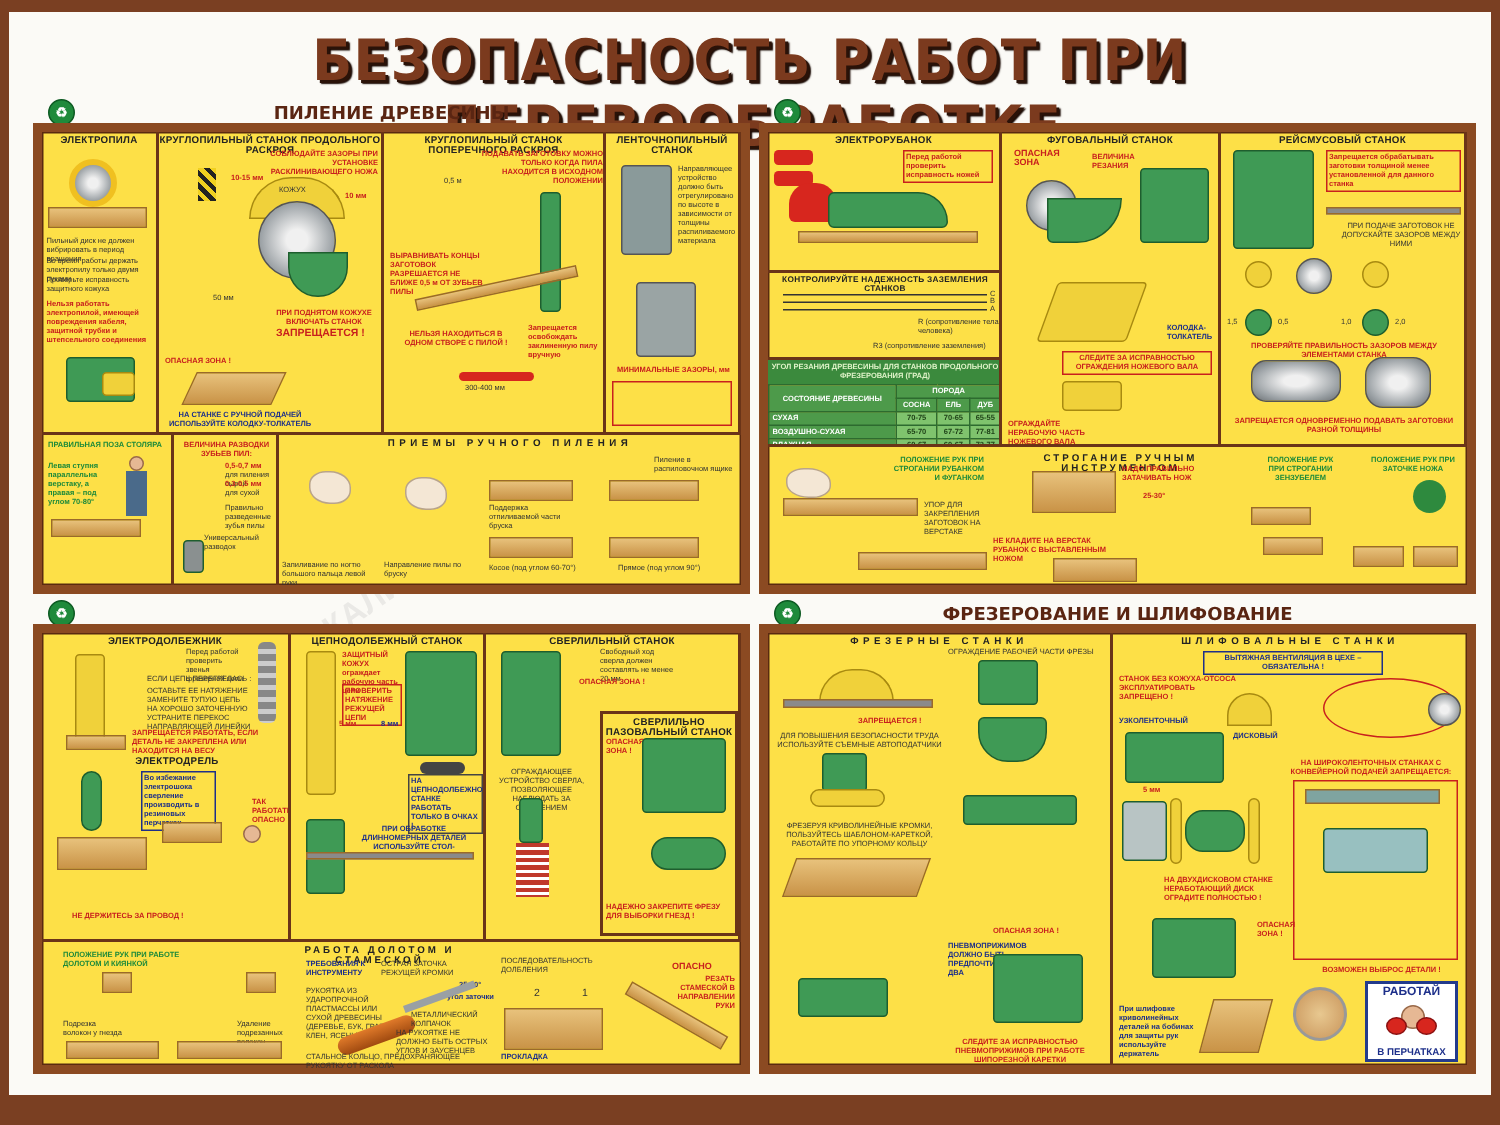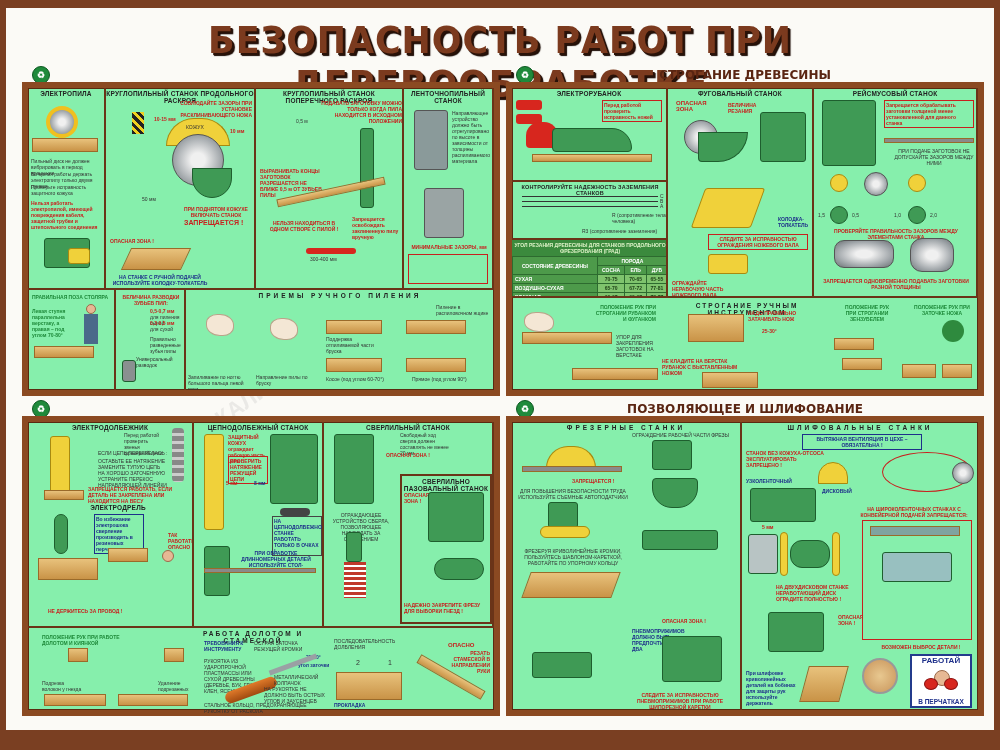--- a/index.html
+++ b/index.html
@@ -8,21 +8,21 @@
   .poster { position: absolute; left: 6px; top: 8px; width: 988px; height: 722px; background: #fbfaf6; }
   .main-title { position: absolute; left: 0; top: 10px; width: 988px; text-align: center;
     font-family: "DejaVu Sans", sans-serif; font-weight: bold; font-size: 38px; letter-spacing: 1px;
     color: #7b3a1e; text-shadow: 2px 2px 0 #2a1208, 3px 3px 1px #1a0a04; transform: scaleX(0.92); }
   .section { position: absolute; }
   .sec-title { position: absolute; left: 0; top: 0; width: 100%; text-align: center;
     font-weight: bold; color: #5a2512; font-family: "DejaVu Sans", sans-serif; }
   .logo { position: absolute; width: 18px; height: 18px; border-radius: 50%; background: #1f8a3b;
     color: #fff; font-size: 9px; font-weight: bold; display: flex; align-items: center; justify-content: center;
     border: 1px solid #0d5a22; }
-  .frame { position: absolute; border: 6px solid #8b4a22; background: #86efac;
+  .frame { position: absolute; border: 6px solid #8b4a22; background: #fde047;
     box-shadow: inset 0 0 0 1px #5a2a10; }
   .panel { position: absolute; border-right: 2px solid #6a3418; overflow: hidden; }
   .panel:last-child { border-right: none; }
   .ptitle { font-size: 6.5px; font-weight: bold; color: #222; text-align: center; margin-top: 2px; letter-spacing: .2px; }
   .ptxt { position: absolute; font-size: 5px; line-height: 6px; color: #c8201e; font-weight: bold; }
   .ptxt.k { color: #333; font-weight: normal; }
   .ptxt.g { color: #1e8a3a; }
   .ptxt.b { color: #1d2f8a; }
   .mach { position: absolute; background: #3f9a55; border: 1px solid #1e5e2e; border-radius: 3px; }
   .wood { position: absolute; background: linear-gradient(#e8c27c, #c99347); border: 1px solid #9a6a2a; }
@@ -48,20 +48,21 @@
 <body>
 
 <div class="poster">
   <div class="main-title">БЕЗОПАСНОСТЬ РАБОТ ПРИ ДЕРЕВООБРАБОТКЕ</div>
 
   <div class="watermark" style="left:40px;top:420px;">ИЗОБРАЖЕНИЕ КАЛИПСО</div>
   <div class="watermark" style="left:560px;top:560px;">КАЛИПСО</div>
 
   <div class="section" style="left:16px;top:58px;width:478px;height:330px;">
     <div class="logo" style="left:10px;top:0;">♻</div>
+    <div class="sec-title" style="font-size:12px;top:2px;">ПИЛЕНИЕ   ДРЕВЕСИНЫ</div>
     <div class="frame" style="left:0;top:16px;width:478px;height:314px;">
 
       <div class="panel" style="left:0;top:0;width:78px;height:200px;">
         <div class="ptitle">ЭЛЕКТРОПИЛА</div>
         <div class="blade" style="left:18px;top:18px;width:32px;height:32px;border:4px solid #f0c020;"></div>
         <div class="wood" style="left:4px;top:50px;width:66px;height:14px;"></div>
         <div class="ptxt k" style="left:3px;top:70px;width:72px;">Пильный диск не должен вибрировать в период вращения</div>
         <div class="ptxt k" style="left:3px;top:83px;width:72px;">Во время работы держать электропилу только двумя руками</div>
         <div class="ptxt k" style="left:3px;top:96px;width:72px;">Проверьте исправность защитного кожуха</div>
         <div class="ptxt" style="left:3px;top:112px;width:72px;">Нельзя работать электропилой, имеющей повреждения кабеля, защитной трубки и штепсельного соединения</div>
@@ -138,21 +139,20 @@
           <div class="ptxt k" style="left:250px;top:14px;width:56px;">Пиление в распиловочном ящике</div>
           <div class="ptxt k" style="left:140px;top:86px;width:64px;">Косое (под углом 60-70°)</div>
           <div class="ptxt k" style="left:226px;top:86px;width:64px;">Прямое (под углом 90°)</div>
         </div>
       </div>
     </div>
   </div>
 
   <div class="section" style="left:500px;top:58px;width:478px;height:330px;">
     <div class="logo" style="left:10px;top:0;">♻</div>
-    <div class="sec-title" style="font-size:12px;top:2px;">СТРОГАНИЕ   ДРЕВЕСИНЫ</div>
     <div class="frame" style="left:0;top:16px;width:478px;height:314px;">
       <div class="panel" style="left:0;top:0;width:156px;height:208px;">
         <div class="ptitle">ЭЛЕКТРОРУБАНОК</div>
         <div class="red" style="left:4px;top:12px;width:26px;height:10px;"></div>
         <div class="red" style="left:4px;top:26px;width:26px;height:10px;"></div>
         <div class="ptxt" style="left:90px;top:12px;width:60px;border:1px solid #c8201e;padding:1px;">Перед работой проверить исправность ножей</div>
         <div class="red" style="left:14px;top:34px;width:32px;height:26px;border-radius:14px 14px 4px 4px;"></div>
         <div class="mach" style="left:40px;top:40px;width:80px;height:24px;border-radius:4px 20px 4px 4px;"></div>
         <div class="wood" style="left:20px;top:66px;width:120px;height:8px;"></div>
         <div style="position:absolute;left:0;top:92px;width:156px;border-top:2px solid #6a3418;"></div>
@@ -334,21 +334,21 @@
         <div class="ptxt b" style="left:306px;top:74px;">ПРОКЛАДКА</div>
         <div class="ptxt" style="left:420px;top:14px;font-size:6px;">ОПАСНО</div>
         <div class="ptxt" style="left:412px;top:22px;width:50px;text-align:right;">РЕЗАТЬ СТАМЕСКОЙ В НАПРАВЛЕНИИ РУКИ</div>
         <div class="wood" style="left:386px;top:44px;width:74px;height:10px;transform:rotate(30deg);"></div>
       </div>
     </div>
   </div>
 
   <div class="section" style="left:500px;top:392px;width:478px;height:325px;">
     <div class="logo" style="left:10px;top:0;">♻</div>
-    <div class="sec-title" style="font-size:12px;top:2px;">ПОЗВОЛЯЮЩЕЕ И ШЛИФОВАНИЕ</div>
+    <div class="sec-title" style="font-size:12px;top:2px;">ФРЕЗЕРОВАНИЕ И ШЛИФОВАНИЕ</div>
     <div class="frame" style="left:0;top:16px;width:478px;height:300px;">
       <div class="panel" style="left:0;top:0;width:230px;height:288px;">
         <div class="ptitle" style="letter-spacing:3px;">ФРЕЗЕРНЫЕ СТАНКИ</div>
         <div class="ptxt k" style="left:120px;top:10px;width:100px;">ОГРАЖДЕНИЕ РАБОЧЕЙ ЧАСТИ ФРЕЗЫ</div>
         <div class="yel" style="left:34px;top:24px;width:50px;height:22px;border-radius:25px 25px 0 0;"></div>
         <div class="wood" style="left:10px;top:44px;width:100px;height:6px;background:#8a8a8a;"></div>
         <div class="ptxt" style="left:60px;top:56px;">ЗАПРЕЩАЕТСЯ !</div>
         <div class="mach" style="left:140px;top:18px;width:40px;height:30px;"></div>
         <div class="ptxt k" style="left:6px;top:66px;width:110px;text-align:center;">ДЛЯ ПОВЫШЕНИЯ БЕЗОПАСНОСТИ ТРУДА ИСПОЛЬЗУЙТЕ СЪЕМНЫЕ АВТОПОДАТЧИКИ</div>
         <div class="mach" style="left:36px;top:80px;width:30px;height:26px;"></div>

